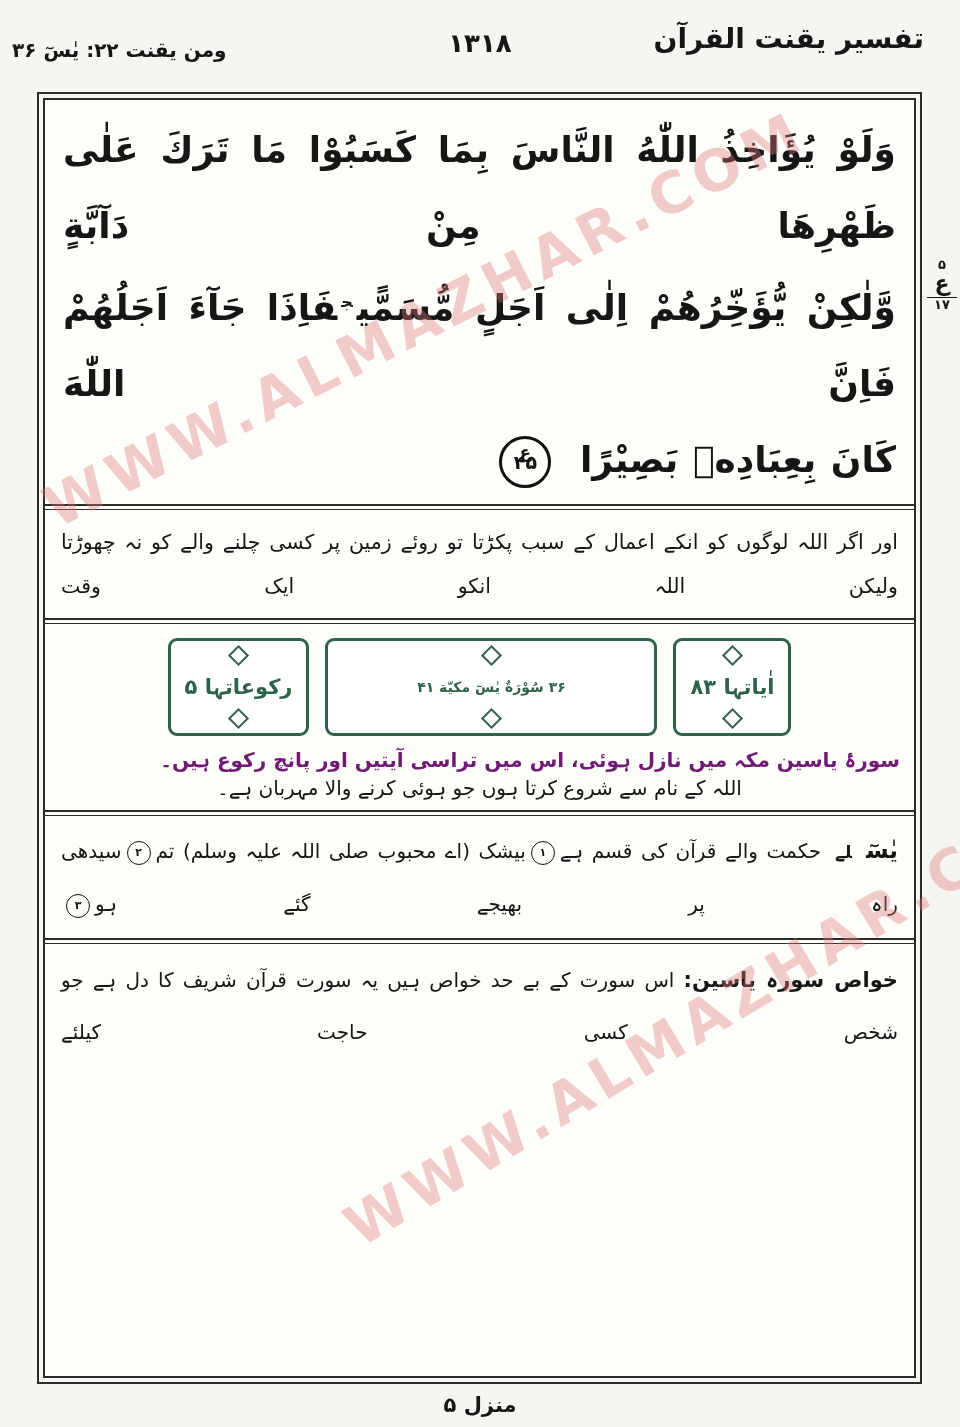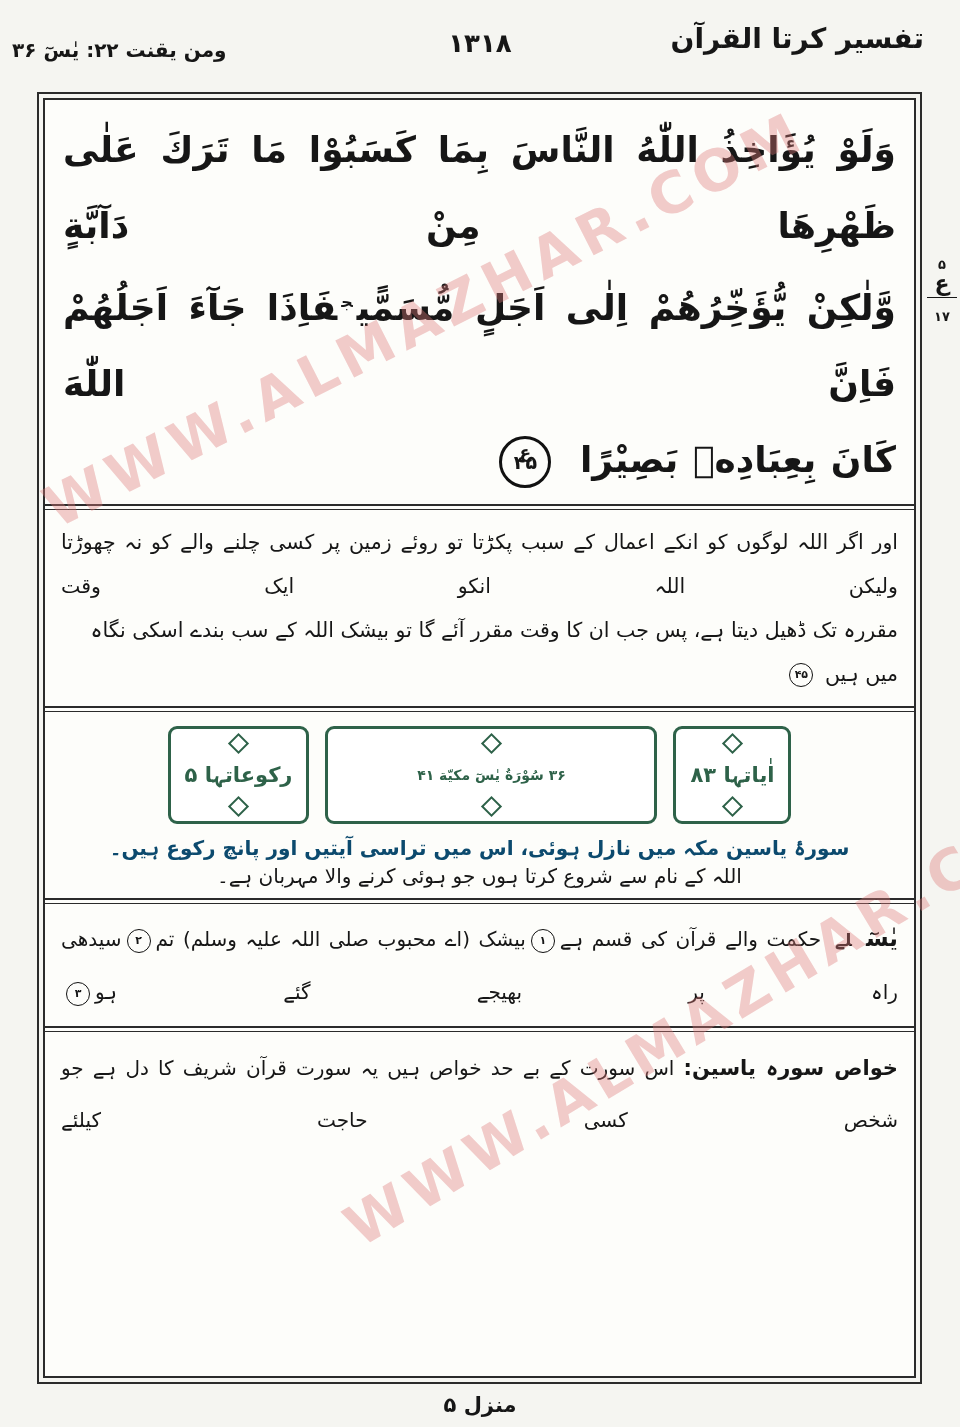--- a/index.html
+++ b/index.html
@@ -34,56 +34,56 @@
   .sec-trans1{padding:10px 16px;}
   .uline{direction:rtl;font-size:20.5px;line-height:44px;font-weight:500;}
   .snum{display:inline-flex;align-items:center;justify-content:center;width:22px;height:22px;border:1.5px solid #111;border-radius:50%;font-size:11px;font-weight:bold;vertical-align:middle;margin:0 5px;}
 
   
   .sec-surah{padding:14px 14px 0;}
   .badges{direction:rtl;display:flex;justify-content:center;align-items:stretch;gap:16px;}
   .badge{border:3px solid #2e6249;color:#2e6249;font-weight:bold;font-size:21px;padding:7px 14px;border-radius:9px;display:flex;align-items:center;gap:12px;background:#fff;direction:rtl;box-shadow:0 0 0 1px #fff inset;flex-direction:column;}
   .badge.big{font-size:14px;padding:7px 18px;min-width:290px;justify-content:space-between;}
   .orn{width:11px;height:11px;border:2.5px solid #2e6249;transform:rotate(45deg);display:inline-block;flex:none;}
-  .intro{direction:rtl;text-align:center;font-size:20px;font-weight:bold;color:#0c4a6e;padding:12px 0 0;}
+  .intro{direction:rtl;text-align:right;font-size:20px;font-weight:bold;color:#701a75;padding:12px 0 0;}
   .bism{direction:rtl;text-align:center;font-size:40px;font-weight:bold;padding:10px 0 2px;}
   .bism-tr{direction:rtl;text-align:center;font-size:20px;font-weight:500;padding:4px 0 10px;}
   .sec-verses2{padding:4px 18px 10px;}
 
   
   .sec-trans2{padding:8px 16px;}
   .t2{direction:rtl;font-size:20px;line-height:52px;font-weight:500;text-align:justify;text-align-last:justify;}
   .t2 .lbl{font-size:23px;font-weight:bold;margin-left:14px;}
   .t2 .mrk{font-size:17px;font-weight:bold;margin-left:14px;}
 
   
   .sec-comm{padding:10px 16px 6px;flex:1;}
   .cline{direction:rtl;font-size:20px;line-height:52px;font-weight:500;}
   .cline .chead{font-weight:bold;font-size:21px;}
 
   
   .marginal{position:absolute;right:3px;top:258px;width:30px;text-align:center;font-weight:bold;line-height:1.05;}
   .marginal .m-top{display:block;font-size:13px;}
   .marginal .m-ain{display:block;font-size:22px;}
-  .marginal .m-bot{display:block;font-size:13px;border-top:1.5px solid #161616;margin-top:2px;padding-top:12px;}
+  .marginal .m-bot{display:block;font-size:13px;border-top:1.5px solid #161616;margin-top:2px;padding-top:0;}
 
   
   .footer{position:absolute;bottom:10px;left:0;right:0;text-align:center;font-size:21px;font-weight:bold;direction:rtl;}
 
   
   .wm{position:absolute;font-size:57px;font-weight:bold;letter-spacing:7px;color:rgba(222,120,120,0.38);transform-origin:left center;pointer-events:none;z-index:40;white-space:nowrap;}
   .wm1{left:48px;top:478px;transform:rotate(-27deg);}
   .wm2{left:350px;top:1198px;transform:rotate(-31deg);}
 </style>
 </head>
 <body>
 
 <div class="page">
 
-  <div class="hdr-right">تفسیر کرتا القرآن</div>
+  <div class="hdr-right">تفسیر یقنت القرآن</div>
   <div class="hdr-center">۱۳۱۸</div>
   <div class="hdr-left">ومن یقنت ۲۲: یٰسٓ ۳۶</div>
 
   <div class="marginal">
     <span class="m-top">۵</span>
     <span class="m-ain">ع</span>
     <span class="m-bot">۱۷</span>
   </div>
 
   <div class="frame">
@@ -98,24 +98,20 @@
             <span class="ain">ع</span>
             <span class="circ">۴۵</span>
           </span>
         </div>
       </div>
 
       <div class="div2"></div>
 
       <div class="sec-trans1">
         <div class="uline fill">اور اگر اللہ لوگوں کو انکے اعمال کے سبب پکڑتا تو روئے زمین پر کسی چلنے والے کو نہ چھوڑتا ولیکن اللہ انکو ایک وقت</div>
-        <div class="uline rtl-start">
-          <span>مقررہ تک ڈھیل دیتا ہے، پس جب ان کا وقت مقرر آئے گا تو بیشک اللہ کے سب بندے اسکی نگاہ میں ہیں</span>
-          <span class="snum">۴۵</span>
-        </div>
       </div>
 
       <div class="div2"></div>
 
       <div class="sec-surah">
         <div class="badges">
           <div class="badge">
             <span class="orn"></span>
             <span>اٰیاتہا ۸۳</span>
             <span class="orn"></span>

